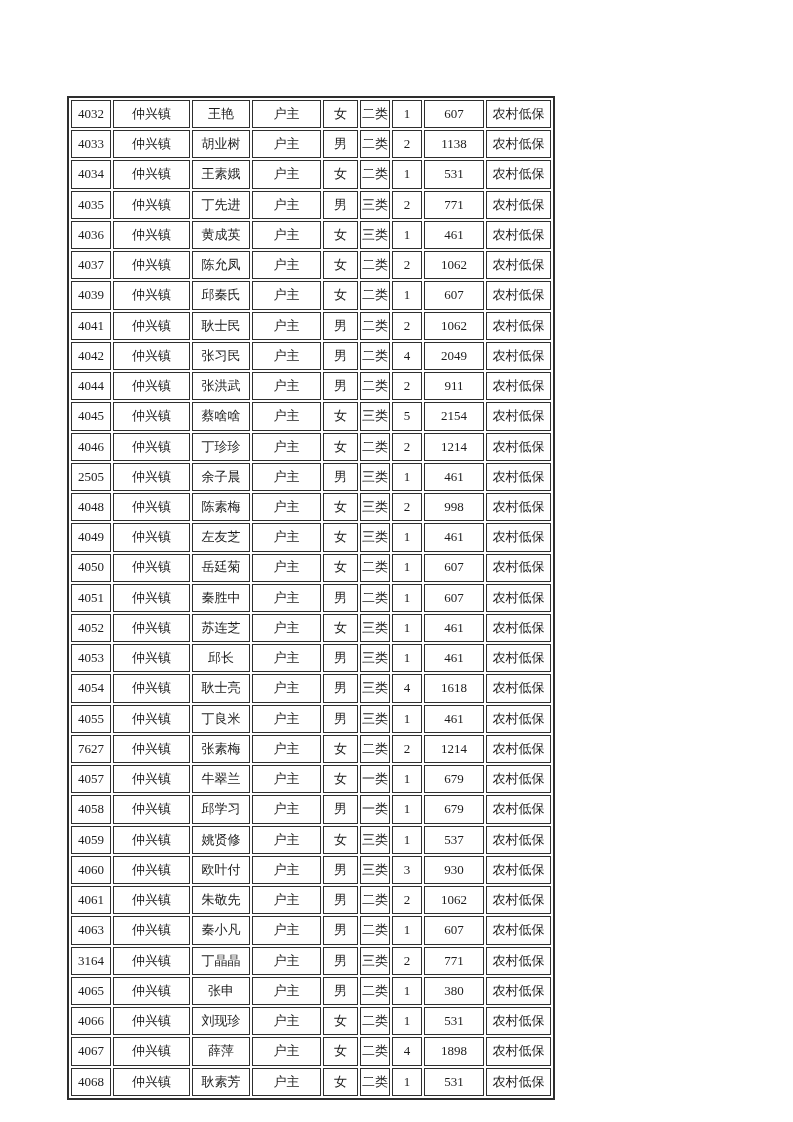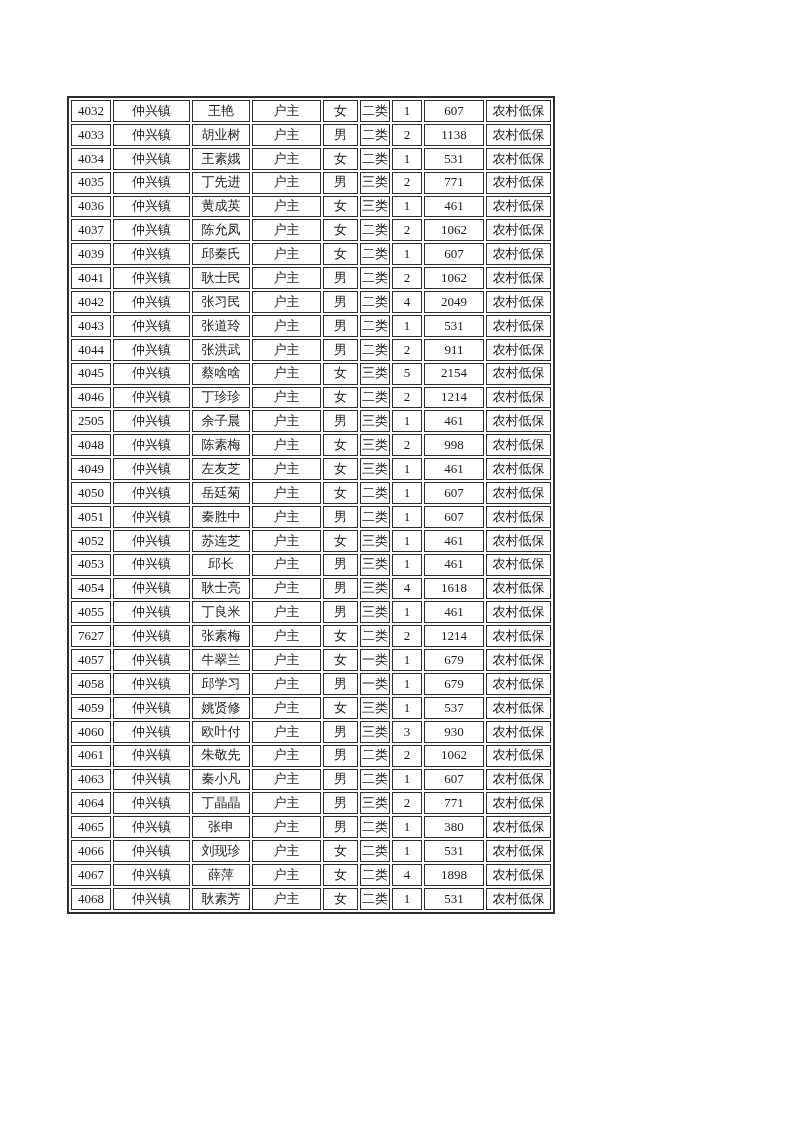--- a/index.html
+++ b/index.html
@@ -17,21 +17,21 @@
     width: 793px;
     height: 1122px;
     background: #ffffff;
     overflow: hidden;
   }
   table.records {
     position: absolute;
     left: 67px;
     top: 96px;
     width: 465px;
-    height: 818px;
+    height: 1004px;
     table-layout: fixed;
     border-collapse: separate;
     border-spacing: 2px;
     border: 2px solid #2e2e2e;
     background: #ffffff;
   }
   table.records td {
     border: 1px solid #2e2e2e;
     text-align: center;
     vertical-align: middle;
@@ -162,31 +162,20 @@
           <td>仲兴镇</td>
           <td>张习民</td>
           <td>户主</td>
           <td>男</td>
           <td>二类</td>
           <td>4</td>
           <td>2049</td>
           <td>农村低保</td>
         </tr>
         <tr>
-          <td>4043</td>
-          <td>仲兴镇</td>
-          <td>张道玲</td>
-          <td>户主</td>
-          <td>男</td>
-          <td>二类</td>
-          <td>1</td>
-          <td>531</td>
-          <td>农村低保</td>
-        </tr>
-        <tr>
           <td>4044</td>
           <td>仲兴镇</td>
           <td>张洪武</td>
           <td>户主</td>
           <td>男</td>
           <td>二类</td>
           <td>2</td>
           <td>911</td>
           <td>农村低保</td>
         </tr>
@@ -382,21 +371,21 @@
           <td>仲兴镇</td>
           <td>秦小凡</td>
           <td>户主</td>
           <td>男</td>
           <td>二类</td>
           <td>1</td>
           <td>607</td>
           <td>农村低保</td>
         </tr>
         <tr>
-          <td>4064</td>
+          <td>3164</td>
           <td>仲兴镇</td>
           <td>丁晶晶</td>
           <td>户主</td>
           <td>男</td>
           <td>三类</td>
           <td>2</td>
           <td>771</td>
           <td>农村低保</td>
         </tr>
         <tr>

